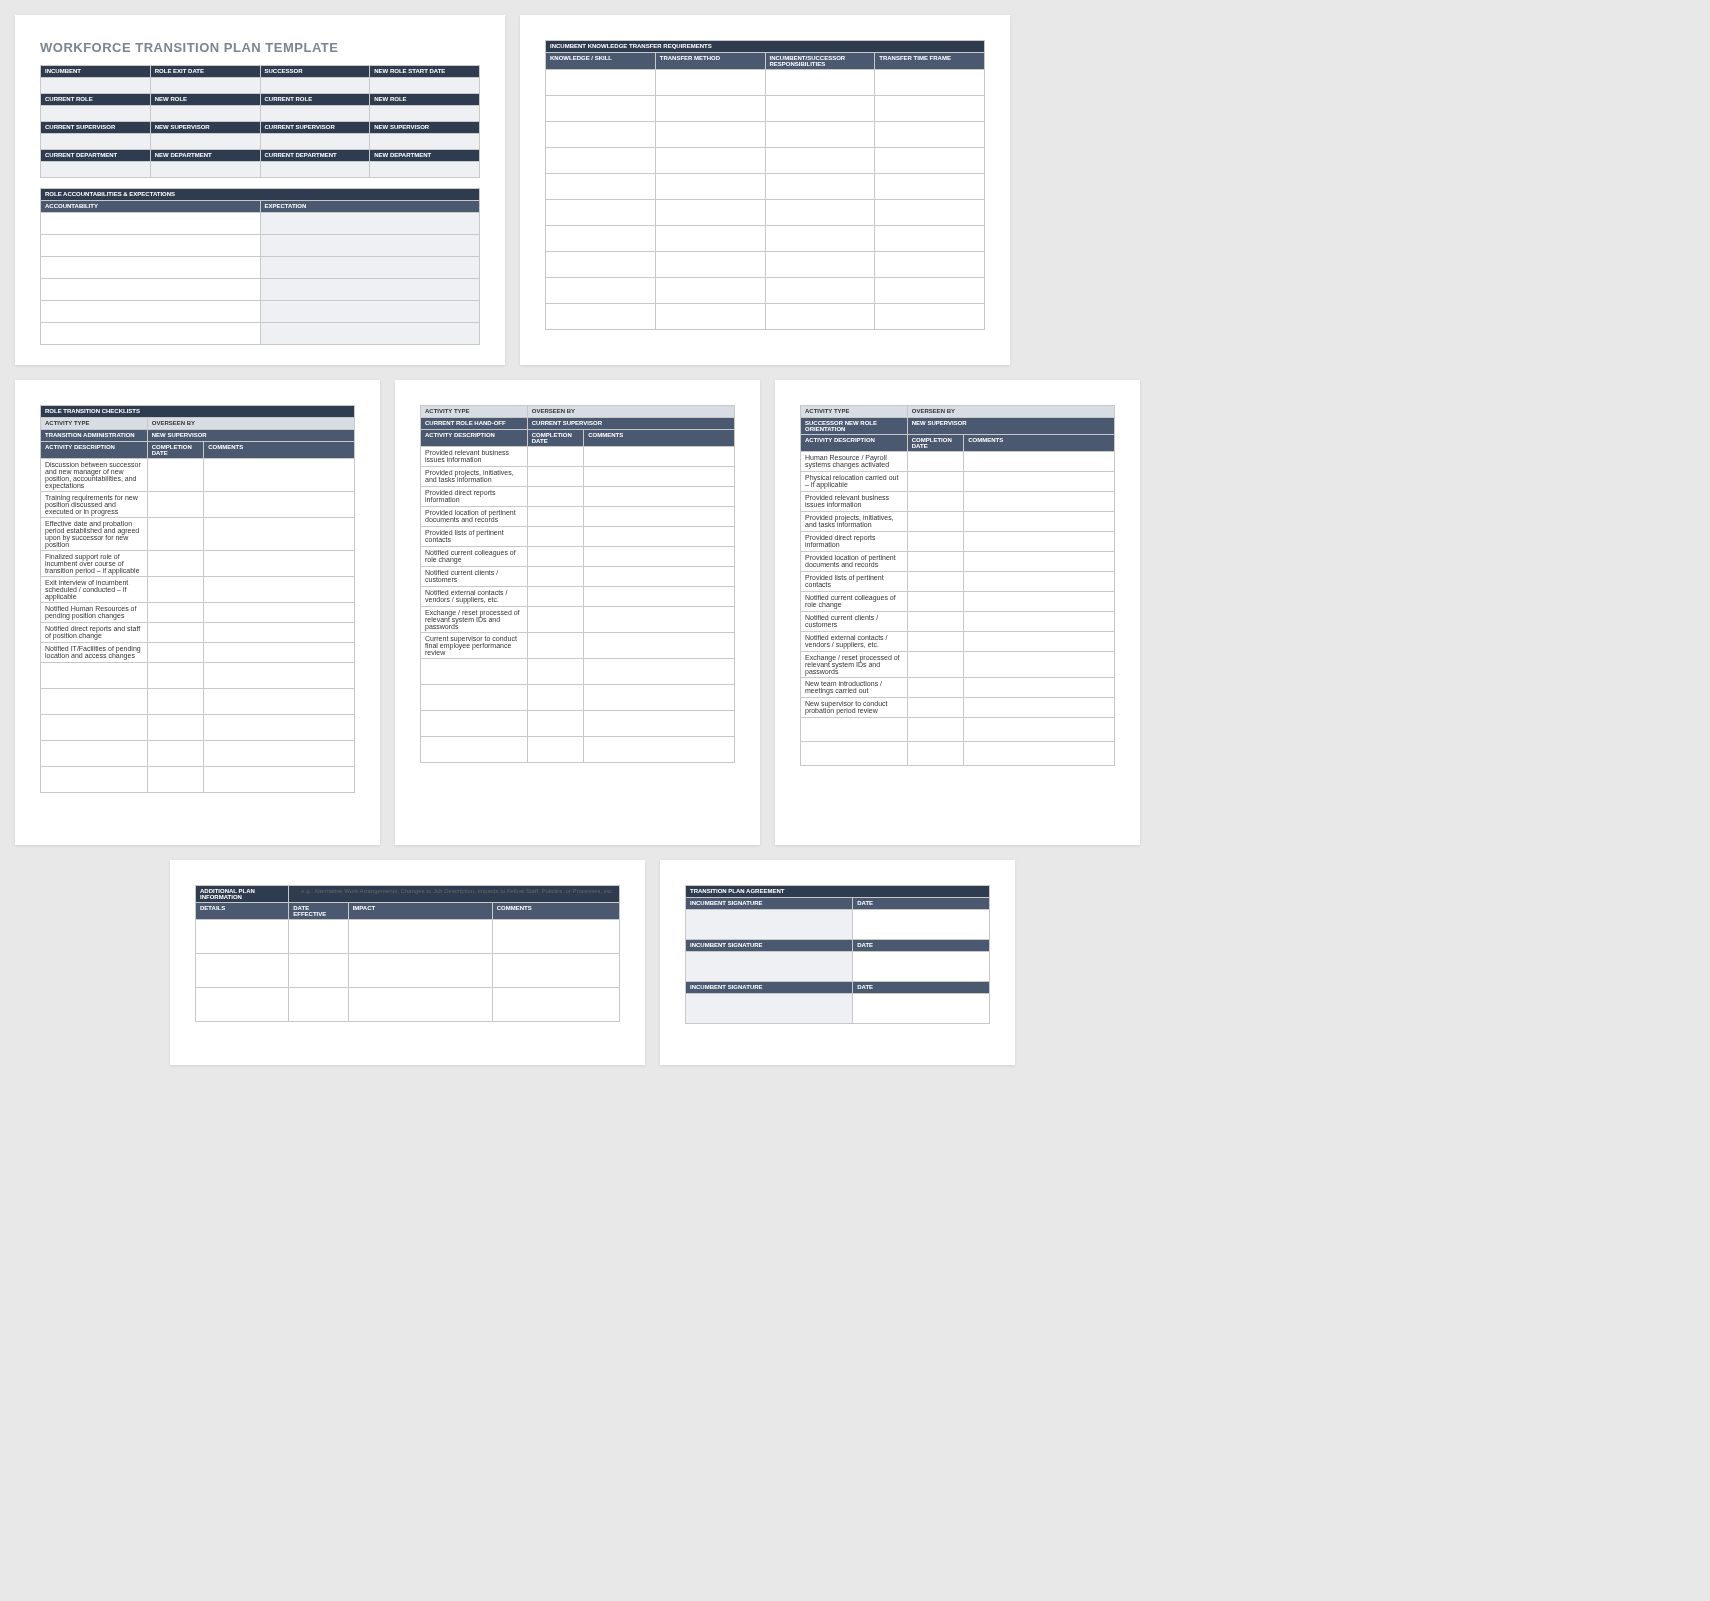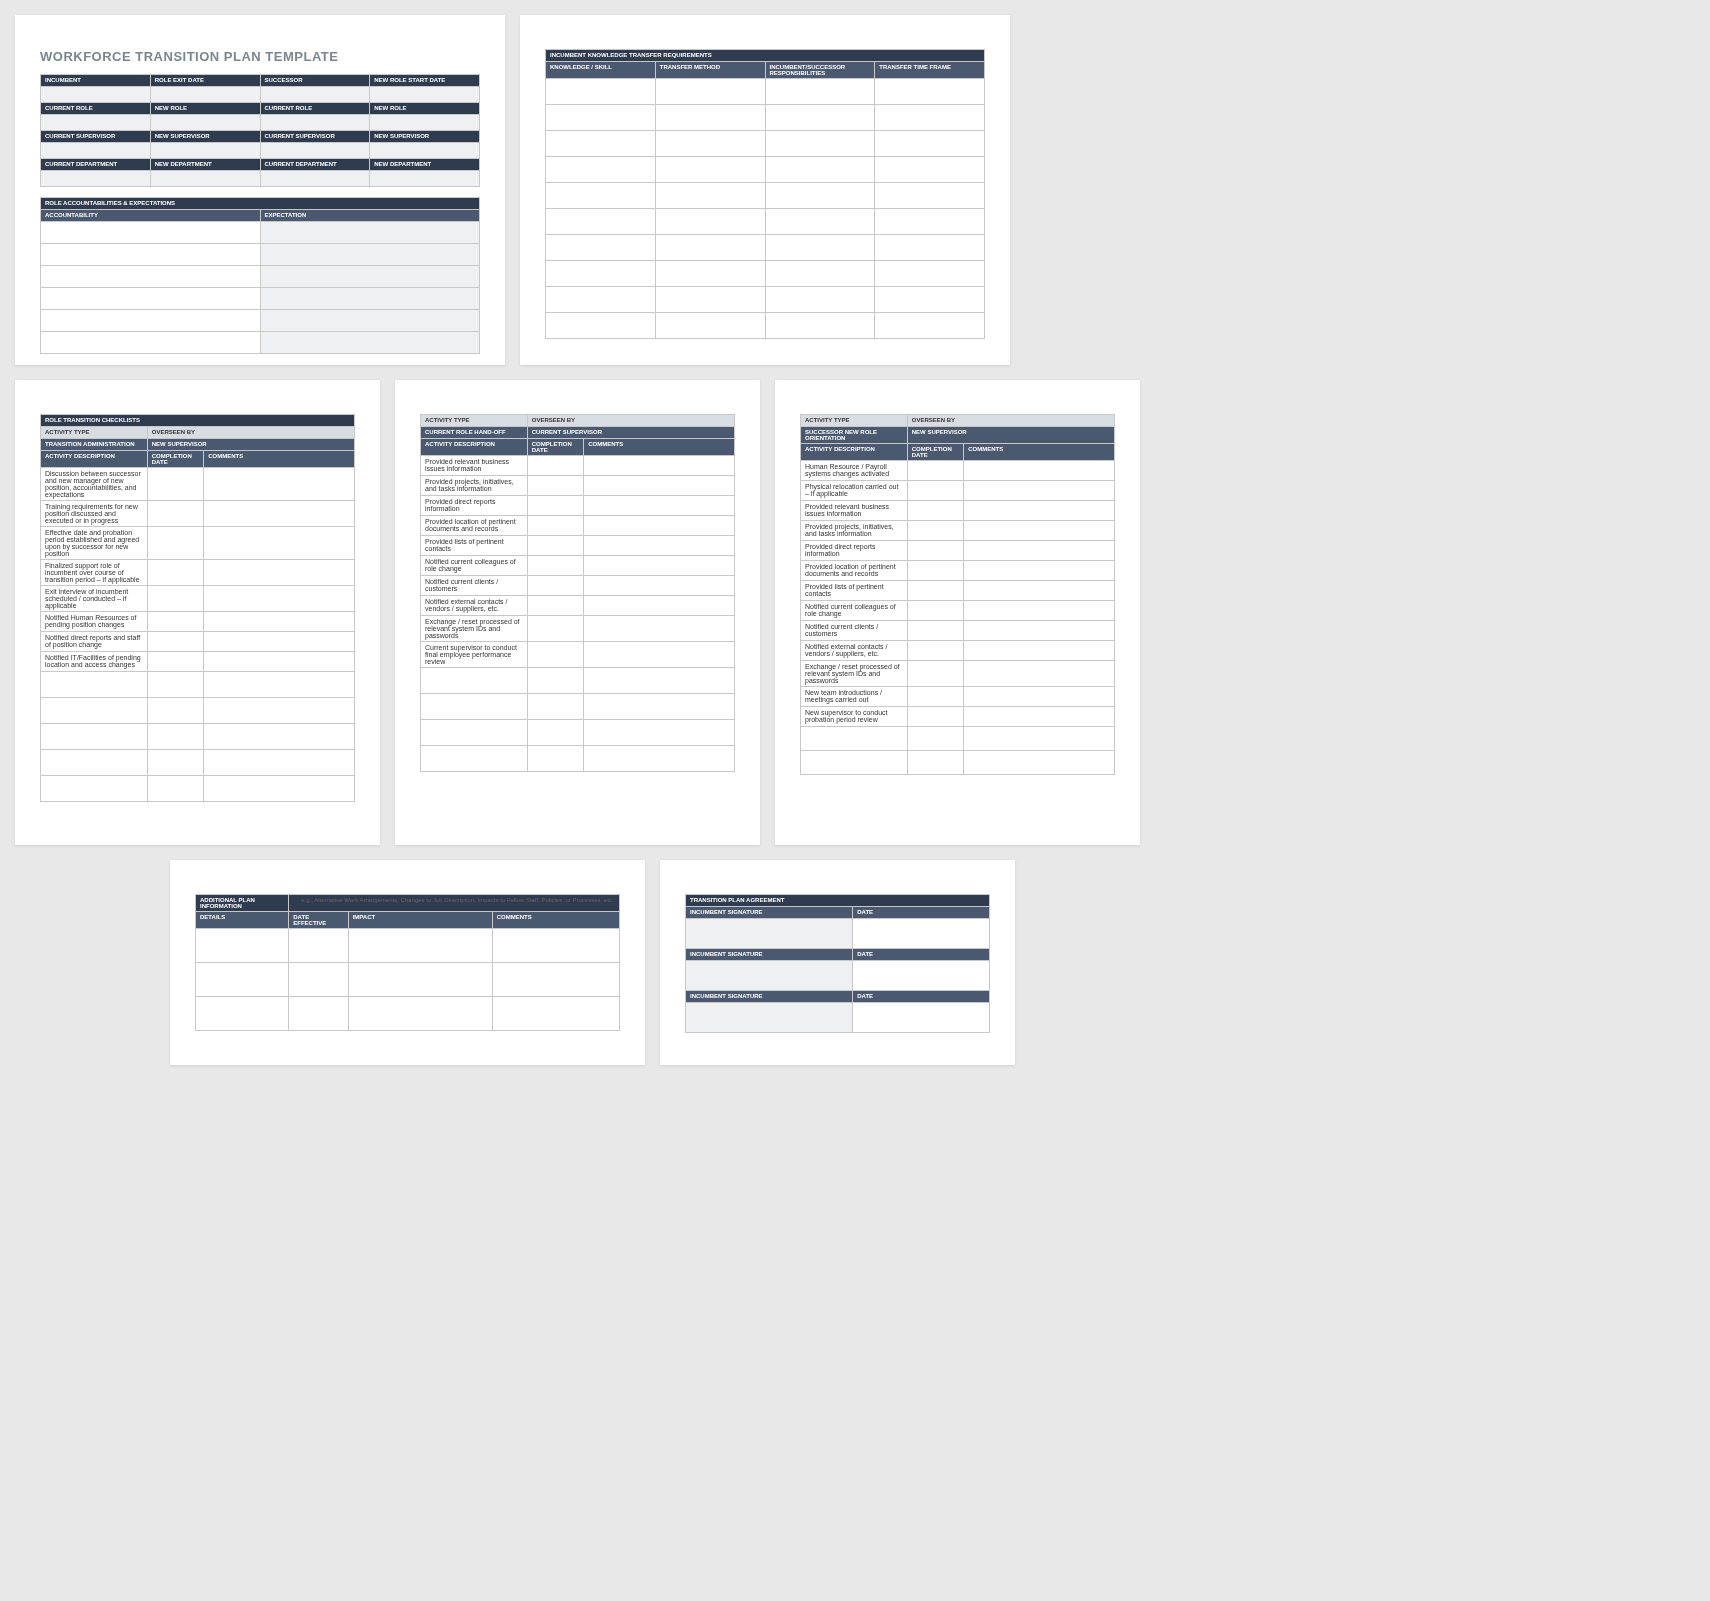--- a/index.html
+++ b/index.html
@@ -1,18 +1,18 @@
 <!DOCTYPE html>
 <html><head>
 <meta charset="utf-8">
 <style>
 *{box-sizing:border-box;margin:0;padding:0}
 body{background:#e8e8e8;font-family:Arial,Helvetica,sans-serif;font-size:7px;padding:15px;color:#333}
 .row{display:flex;gap:15px;margin-bottom:15px}
-.page{background:#fff;padding:34px 25px 35px;box-shadow:0 1px 3px rgba(0,0,0,.1)}
+.page{background:#fff;padding:25px 25px 35px;box-shadow:0 1px 3px rgba(0,0,0,.1)}
 .p1{width:490px;height:350px}
 .p2{width:490px;height:350px}
 .p3{width:365px;height:465px}
 .p4{width:365px;height:465px}
 .p5{width:365px;height:465px}
 .p6{width:475px;height:205px;margin-left:155px}
 .p7{width:355px;height:205px}
 h1{font-size:13px;font-weight:600;color:#7a8691;letter-spacing:.5px;margin-bottom:10px;text-transform:uppercase}
 table{width:100%;border-collapse:collapse;table-layout:fixed}
 th,td{border:1px solid #c8c8c8;padding:2px 4px;text-align:left;vertical-align:top;font-weight:normal}

